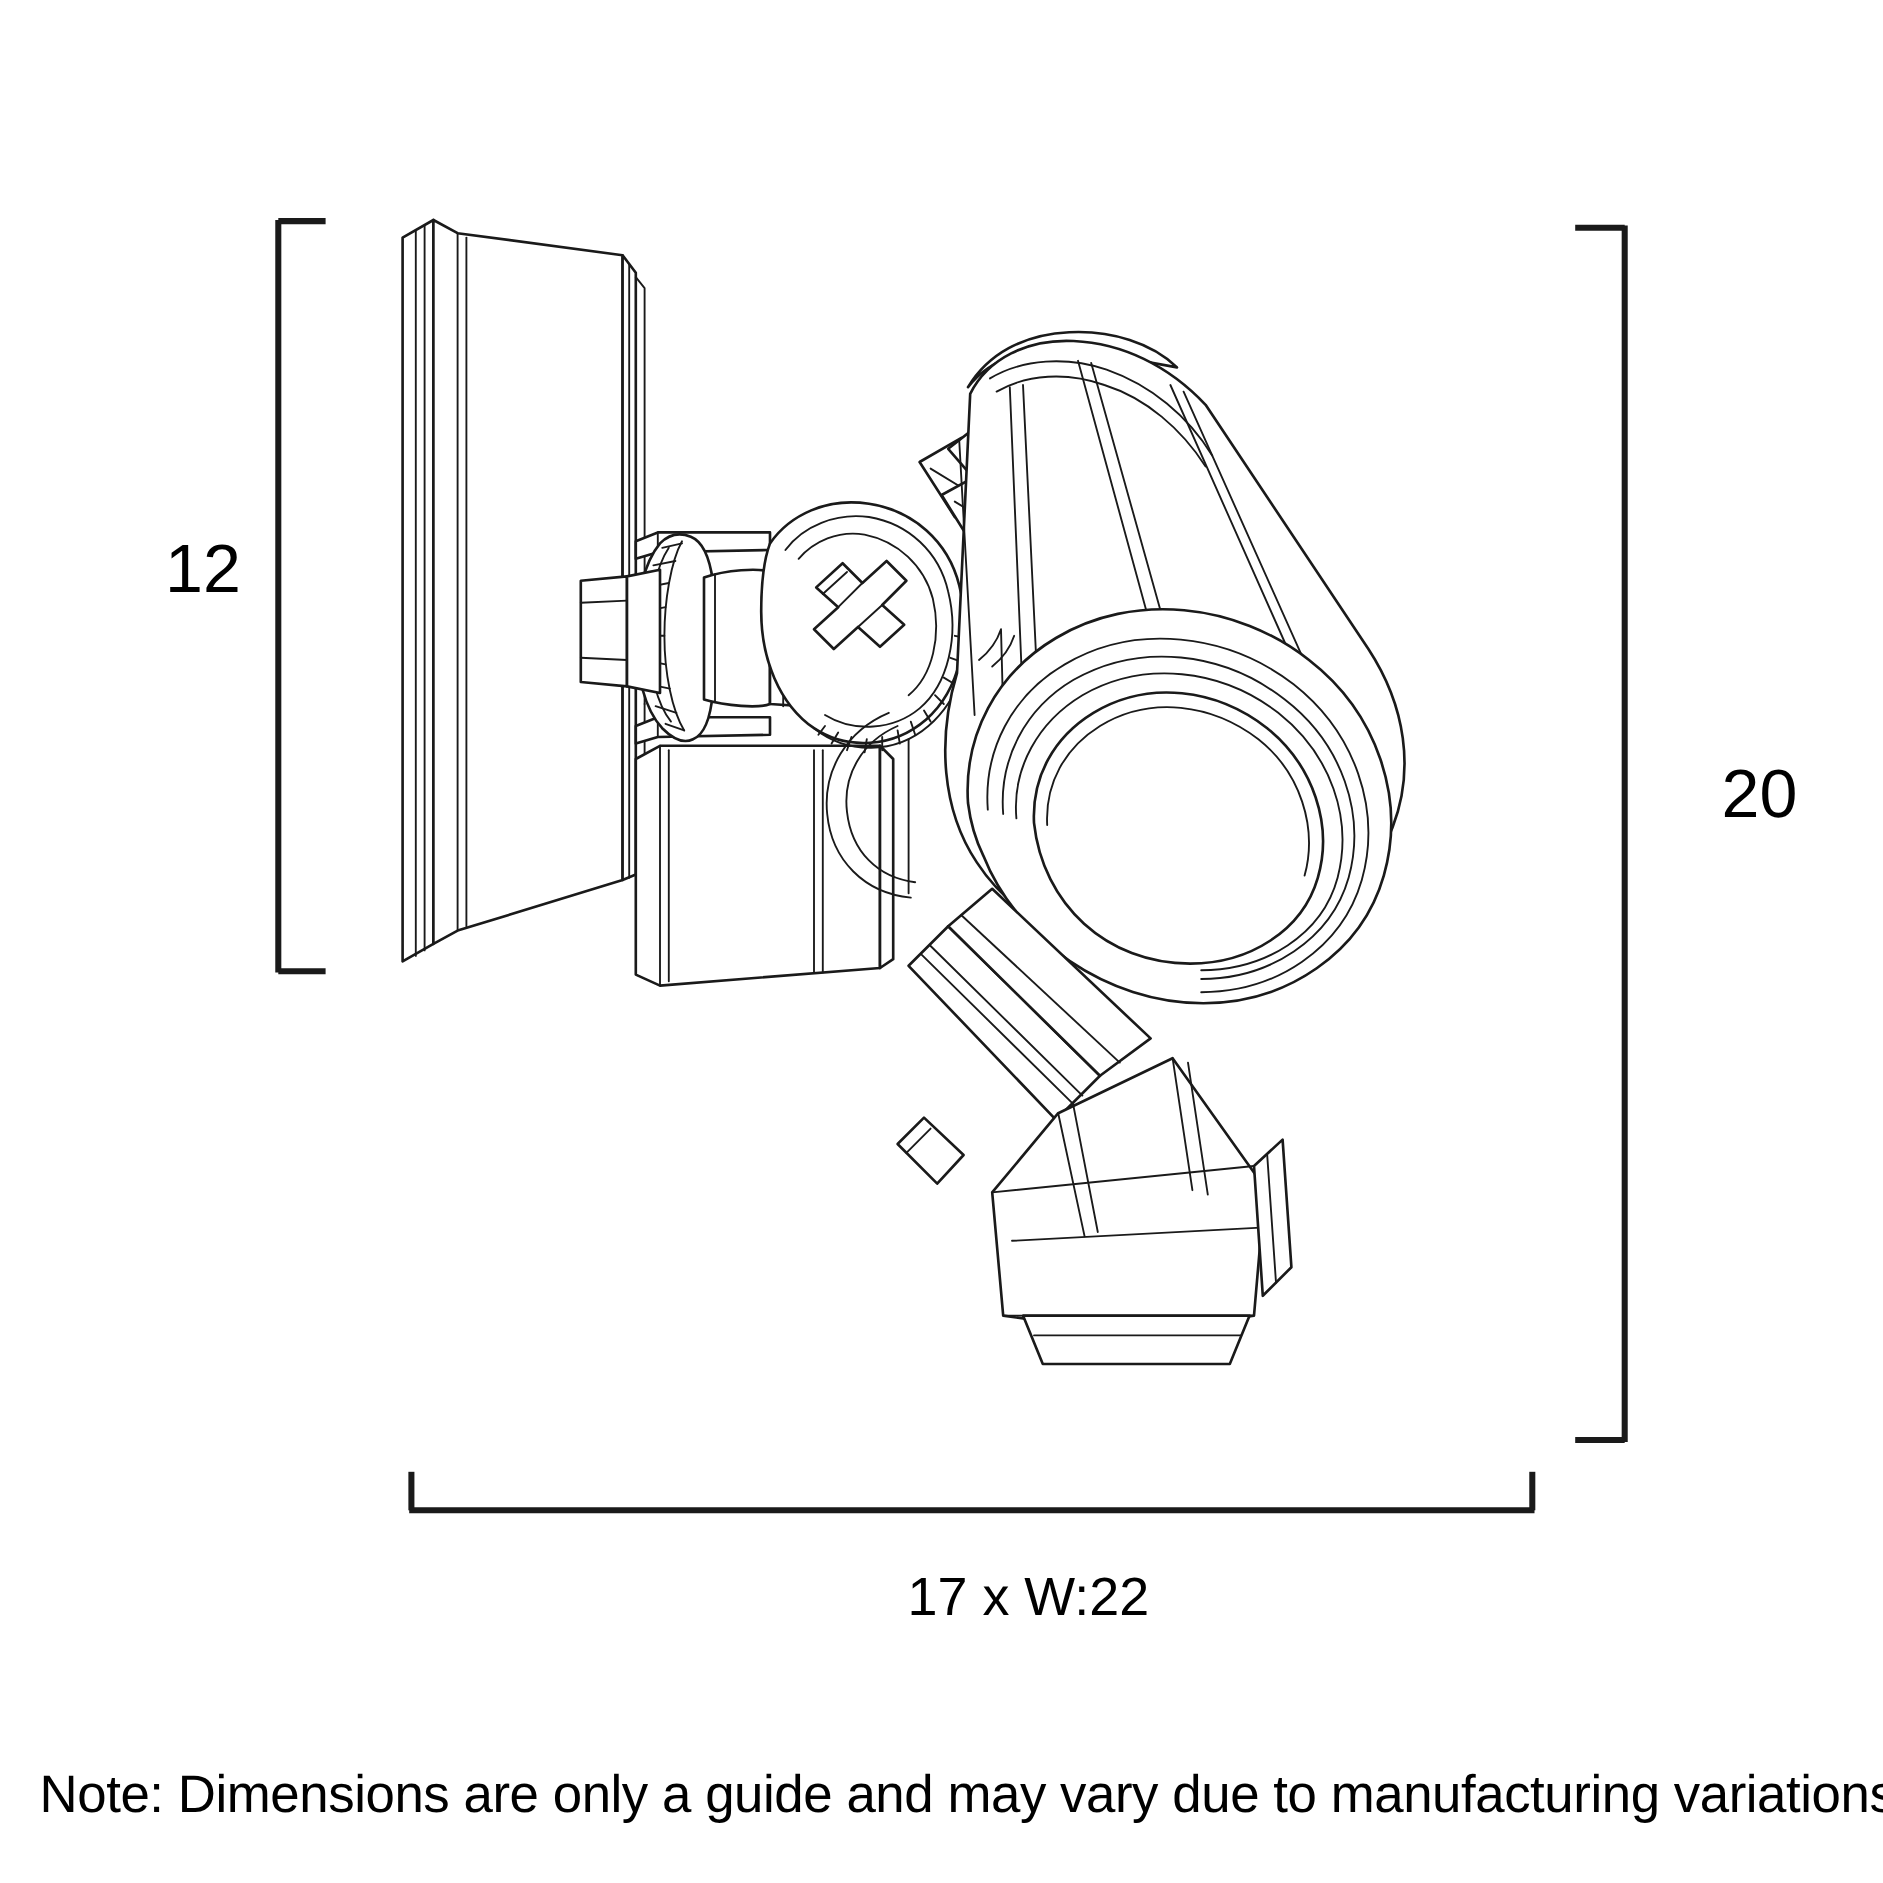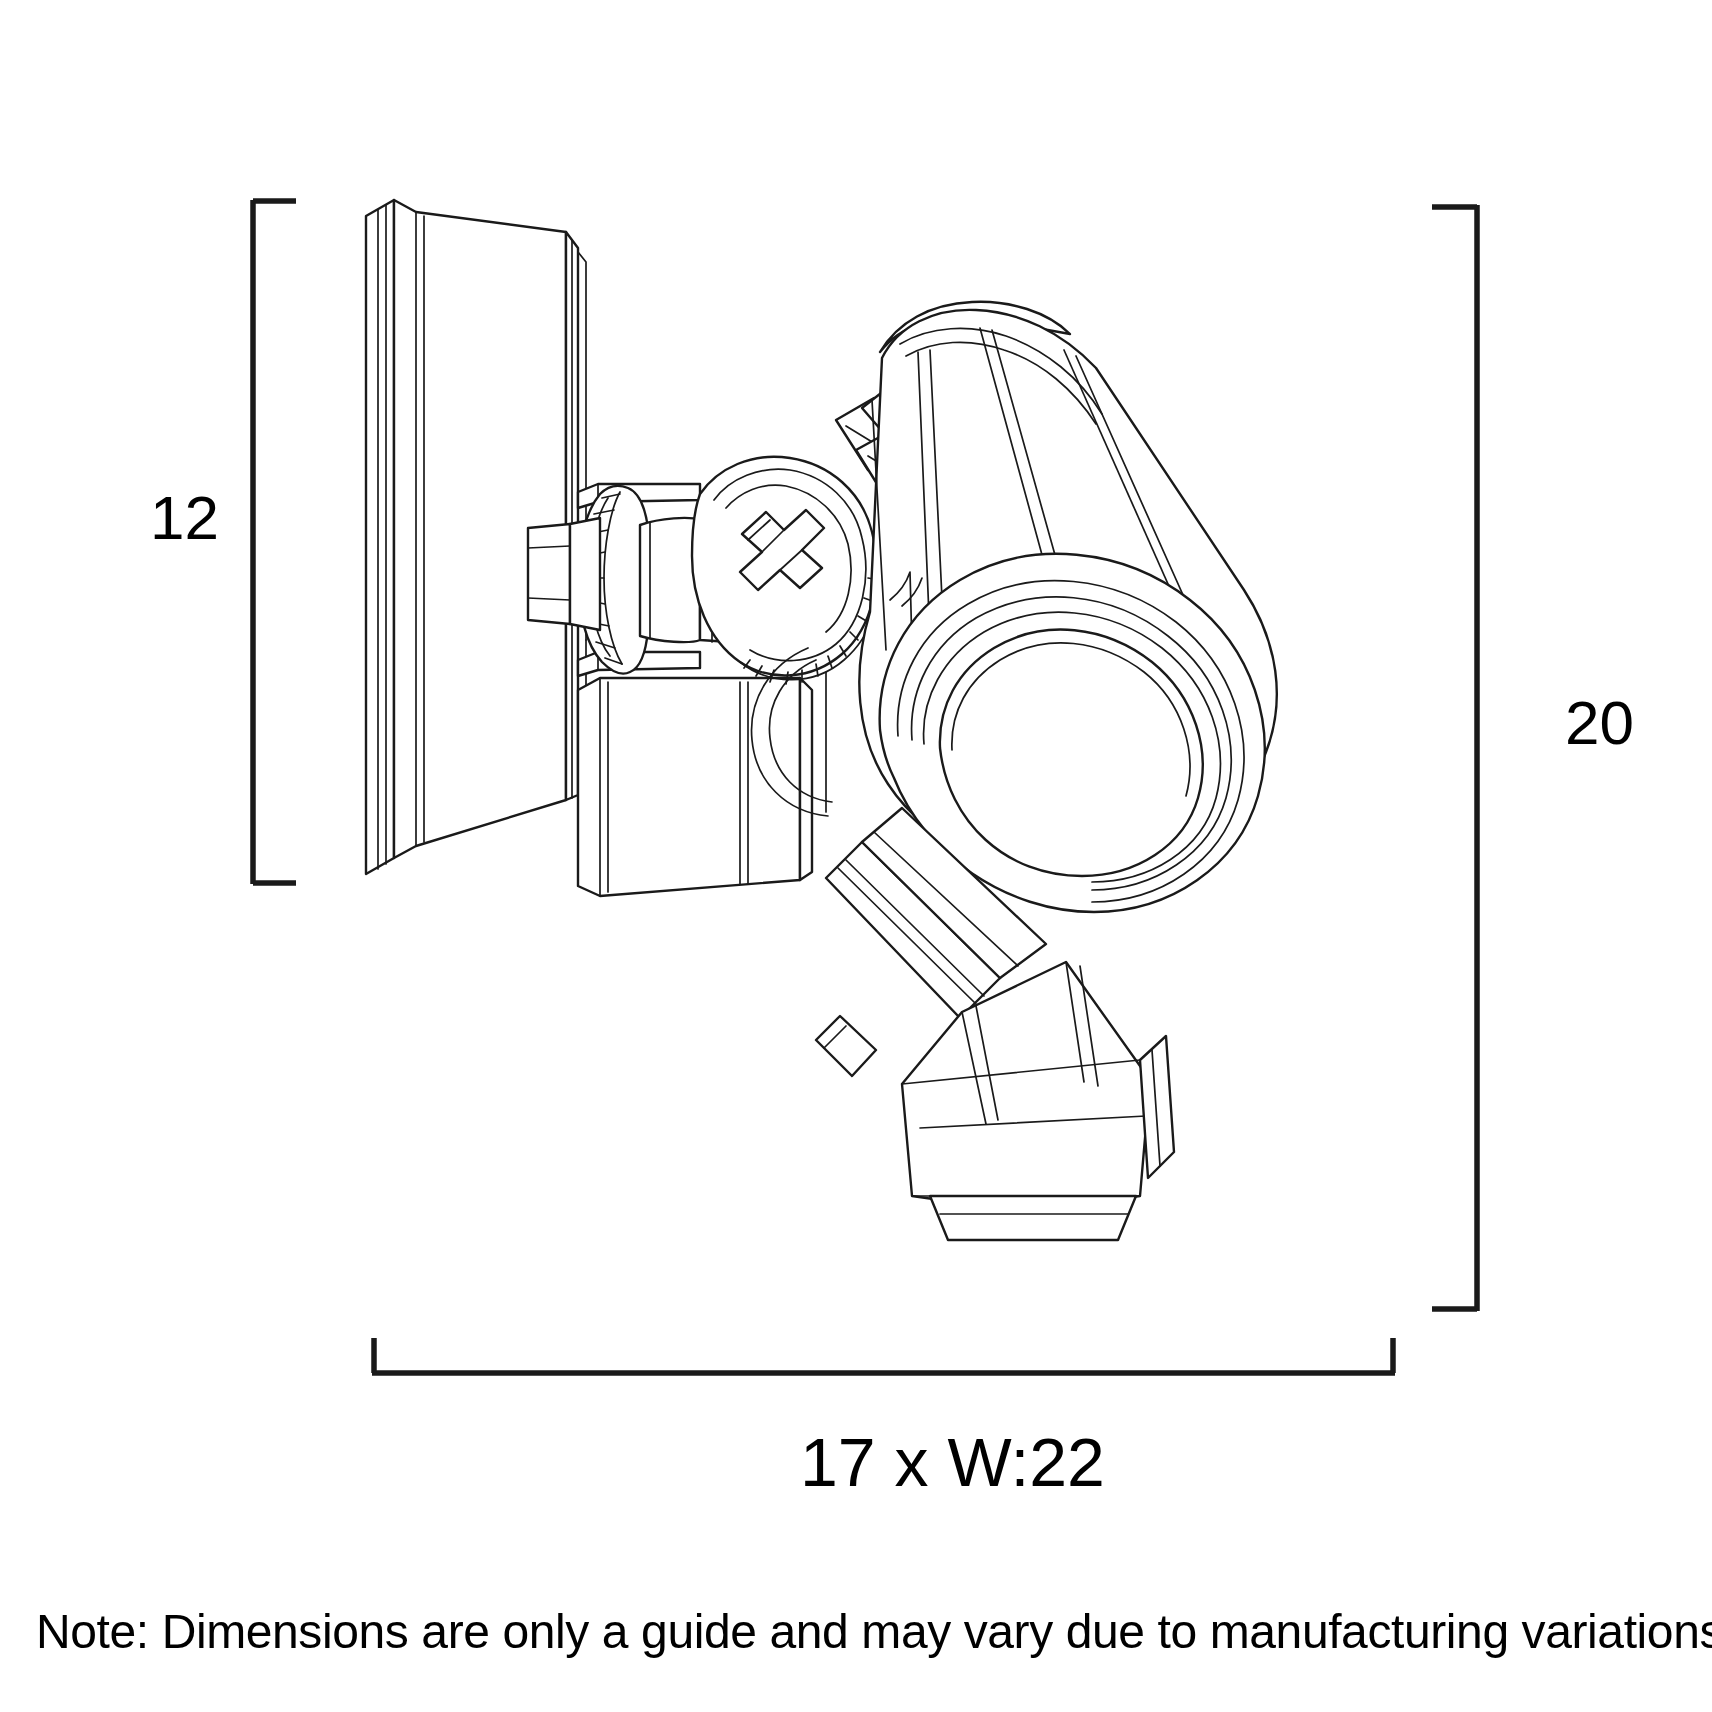--- a/index.html
+++ b/index.html
@@ -43,23 +43,23 @@
     left: 150px;
     top: 487px;
     font-size: 62px;
   }
   #label-height-right {
     left: 1565px;
     top: 692px;
     font-size: 62px;
   }
   #label-width-bottom {
-    left: 800px;
+    left: 825px;
     top: 1428px;
-    font-size: 68px;
+    font-size: 49px;
   }
   #note-text {
     position: absolute;
     left: 36px;
     top: 1604px;
     font-size: 48px;
     font-family: "Liberation Sans", sans-serif;
     color: #000000;
     white-space: nowrap;
     letter-spacing: -0.4px;

